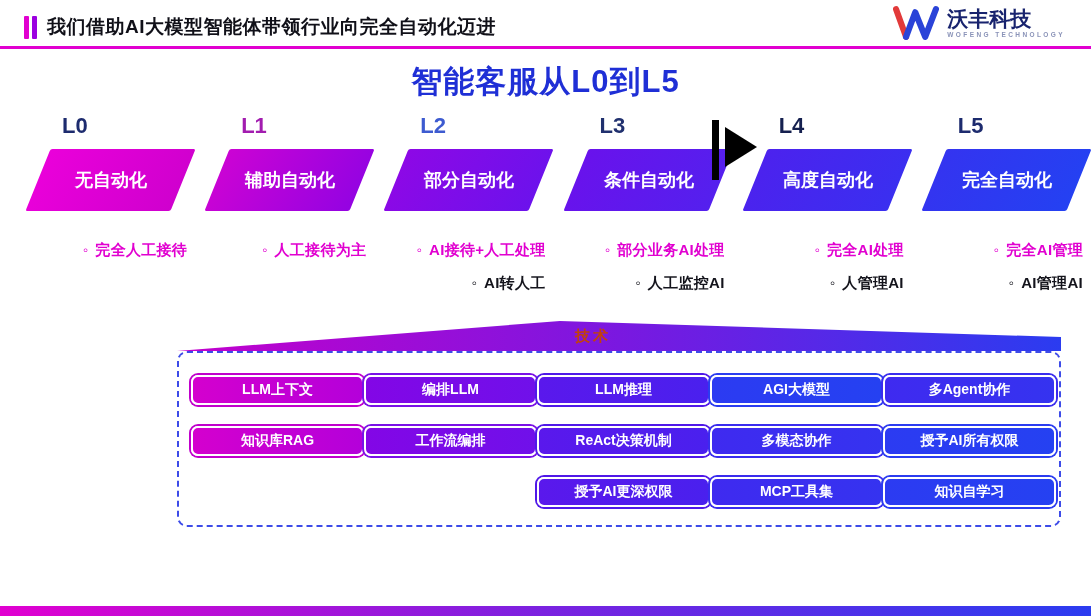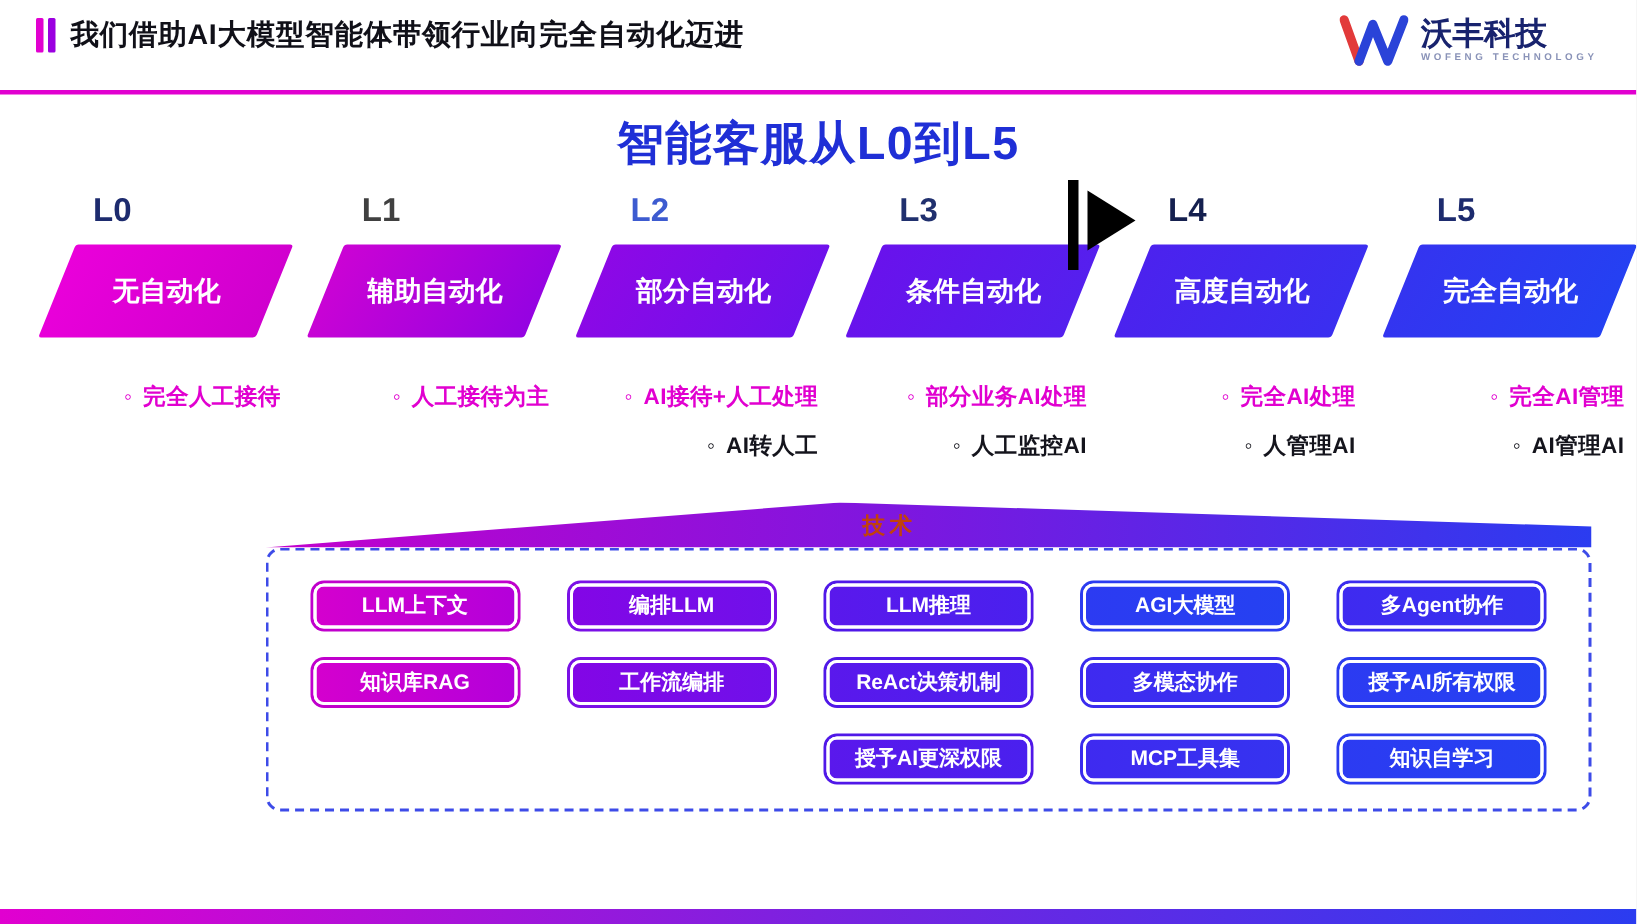--- a/index.html
+++ b/index.html
@@ -1,38 +1,38 @@
 <!DOCTYPE html>
 <html><head>
 <meta charset="utf-8">
 <style>
   * { margin:0; padding:0; box-sizing:border-box; }
   body { background:#e8e8e8; font-family:"Liberation Sans","DejaVu Sans",sans-serif; }
   .page { position:relative; width:1091px; height:616px; background:#ffffff; overflow:hidden; margin:0 auto; }
 
   
-  .hdr { display:flex; align-items:flex-start; justify-content:space-between; padding:10px 26px 6px 24px; height:60px; }
+  .hdr { display:flex; align-items:flex-end; justify-content:space-between; padding:10px 26px 6px 24px; height:46px; }
   .hdr-left { display:flex; align-items:center; gap:10px; }
   .bars { display:flex; gap:3px; align-items:center; }
   .bars i { display:block; width:5px; height:23px; border-radius:1px; }
   .bar-a { background:#e100d0; }
   .bar-b { background:#9b00e0; }
   .hdr-title { font-size:19px; font-weight:800; color:#101018; letter-spacing:0.5px; }
   .logo { display:flex; align-items:center; gap:8px; }
   .brand-name { font-size:21px; font-weight:800; color:#18236e; line-height:1; }
   .brand-sub { font-size:6.5px; color:#8a93b8; letter-spacing:2.4px; margin-top:2px; font-weight:700; }
   .divider { height:3px; background:#e100d0; }
 
   
   .page-title { text-align:center; font-size:31px; font-weight:800; color:#1f2fd6; margin:12px 0 10px; letter-spacing:1px; }
 
   
   .levels { display:grid; grid-template-columns:repeat(6,1fr); padding:0 8px; margin-top:8px; }
   .lv-label { margin-left:54px; font-size:22px; font-weight:800; margin-bottom:10px; }
-  .lv0{color:#1d2b6e}.lv1{color:#404040}.lv2{color:#3d5bd0}.lv3{color:#20306e}.lv4{color:#15204f}.lv5{color:#1d2b6e}
+  .lv0{color:#1d2b6e}.lv1{color:#a21caf}.lv2{color:#3d5bd0}.lv3{color:#20306e}.lv4{color:#15204f}.lv5{color:#1d2b6e}
   .para { height:62px; margin:0 4px 0 30px; transform:skewX(-22deg); display:flex; align-items:center; justify-content:center; border-radius:2px; }
   .para span { transform:skewX(22deg); color:#fff; font-size:18px; font-weight:800; white-space:nowrap; }
   .p0{background:linear-gradient(100deg,#ea00da,#cf00ce);}
   .p1{background:linear-gradient(100deg,#cb03d4,#9403e2);}
   .p2{background:linear-gradient(100deg,#8d08e6,#6c12ec);}
   .p3{background:linear-gradient(100deg,#6912ec,#5420ee);}
   .p4{background:linear-gradient(100deg,#4c22ee,#3a2ff0);}
   .p5{background:linear-gradient(100deg,#3434f0,#2441f2);}
   .bullets { margin:30px 0 0; padding-left:10px; list-style:none; }
   .bullets li { font-size:15px; font-weight:700; margin-bottom:14px; letter-spacing:0.3px; white-space:nowrap;text-align:right; }
@@ -44,21 +44,21 @@
   .flag { position:absolute; left:712px; top:120px; }
 
   
   .tech-band { position:relative; width:884px; height:30px; margin:14px 0 0 177px; }
   .tech-band svg { position:absolute; left:0; top:0; width:100%; height:100%; }
   .band-label { position:absolute; left:398px; top:6px; color:#c2410c; font-size:15px; font-weight:800; letter-spacing:3px; }
 
   
   .tech-box { width:884px; margin:0 0 0 177px; border:2px dashed #3d4be8; border-radius:10px; padding:22px 12px 18px;
               display:grid; grid-template-columns:repeat(5,1fr); grid-auto-rows:30px; row-gap:21px; justify-items:center; }
-  .pill { width:136px; height:30px; display:flex; align-items:center; justify-content:center;
+  .pill { width:173px; height:30px; display:flex; align-items:center; justify-content:center;
           border:2px solid #fff; border-radius:7px; color:#fff; font-size:14px; font-weight:700; white-space:nowrap; }
   .c1{background:linear-gradient(90deg,#d400ce,#b400da); box-shadow:0 0 0 2px #c000cc;}
   .c2{background:linear-gradient(90deg,#8306e6,#7010ea); box-shadow:0 0 0 2px #7a10e6;}
   .c3{background:linear-gradient(90deg,#5a18ec,#4a20ee); box-shadow:0 0 0 2px #5018e8;}
   .c4{background:linear-gradient(90deg,#3f2af0,#3533f0); box-shadow:0 0 0 2px #3a2cee;}
   .c5{background:linear-gradient(90deg,#2c3bf2,#2541f2); box-shadow:0 0 0 2px #2b3cf0;}
   .gc3{grid-column:3;} .gc4{grid-column:4;} .gc5{grid-column:5;}
 
   
   .footer-bar { position:absolute; left:0; bottom:0; width:100%; height:10px;

